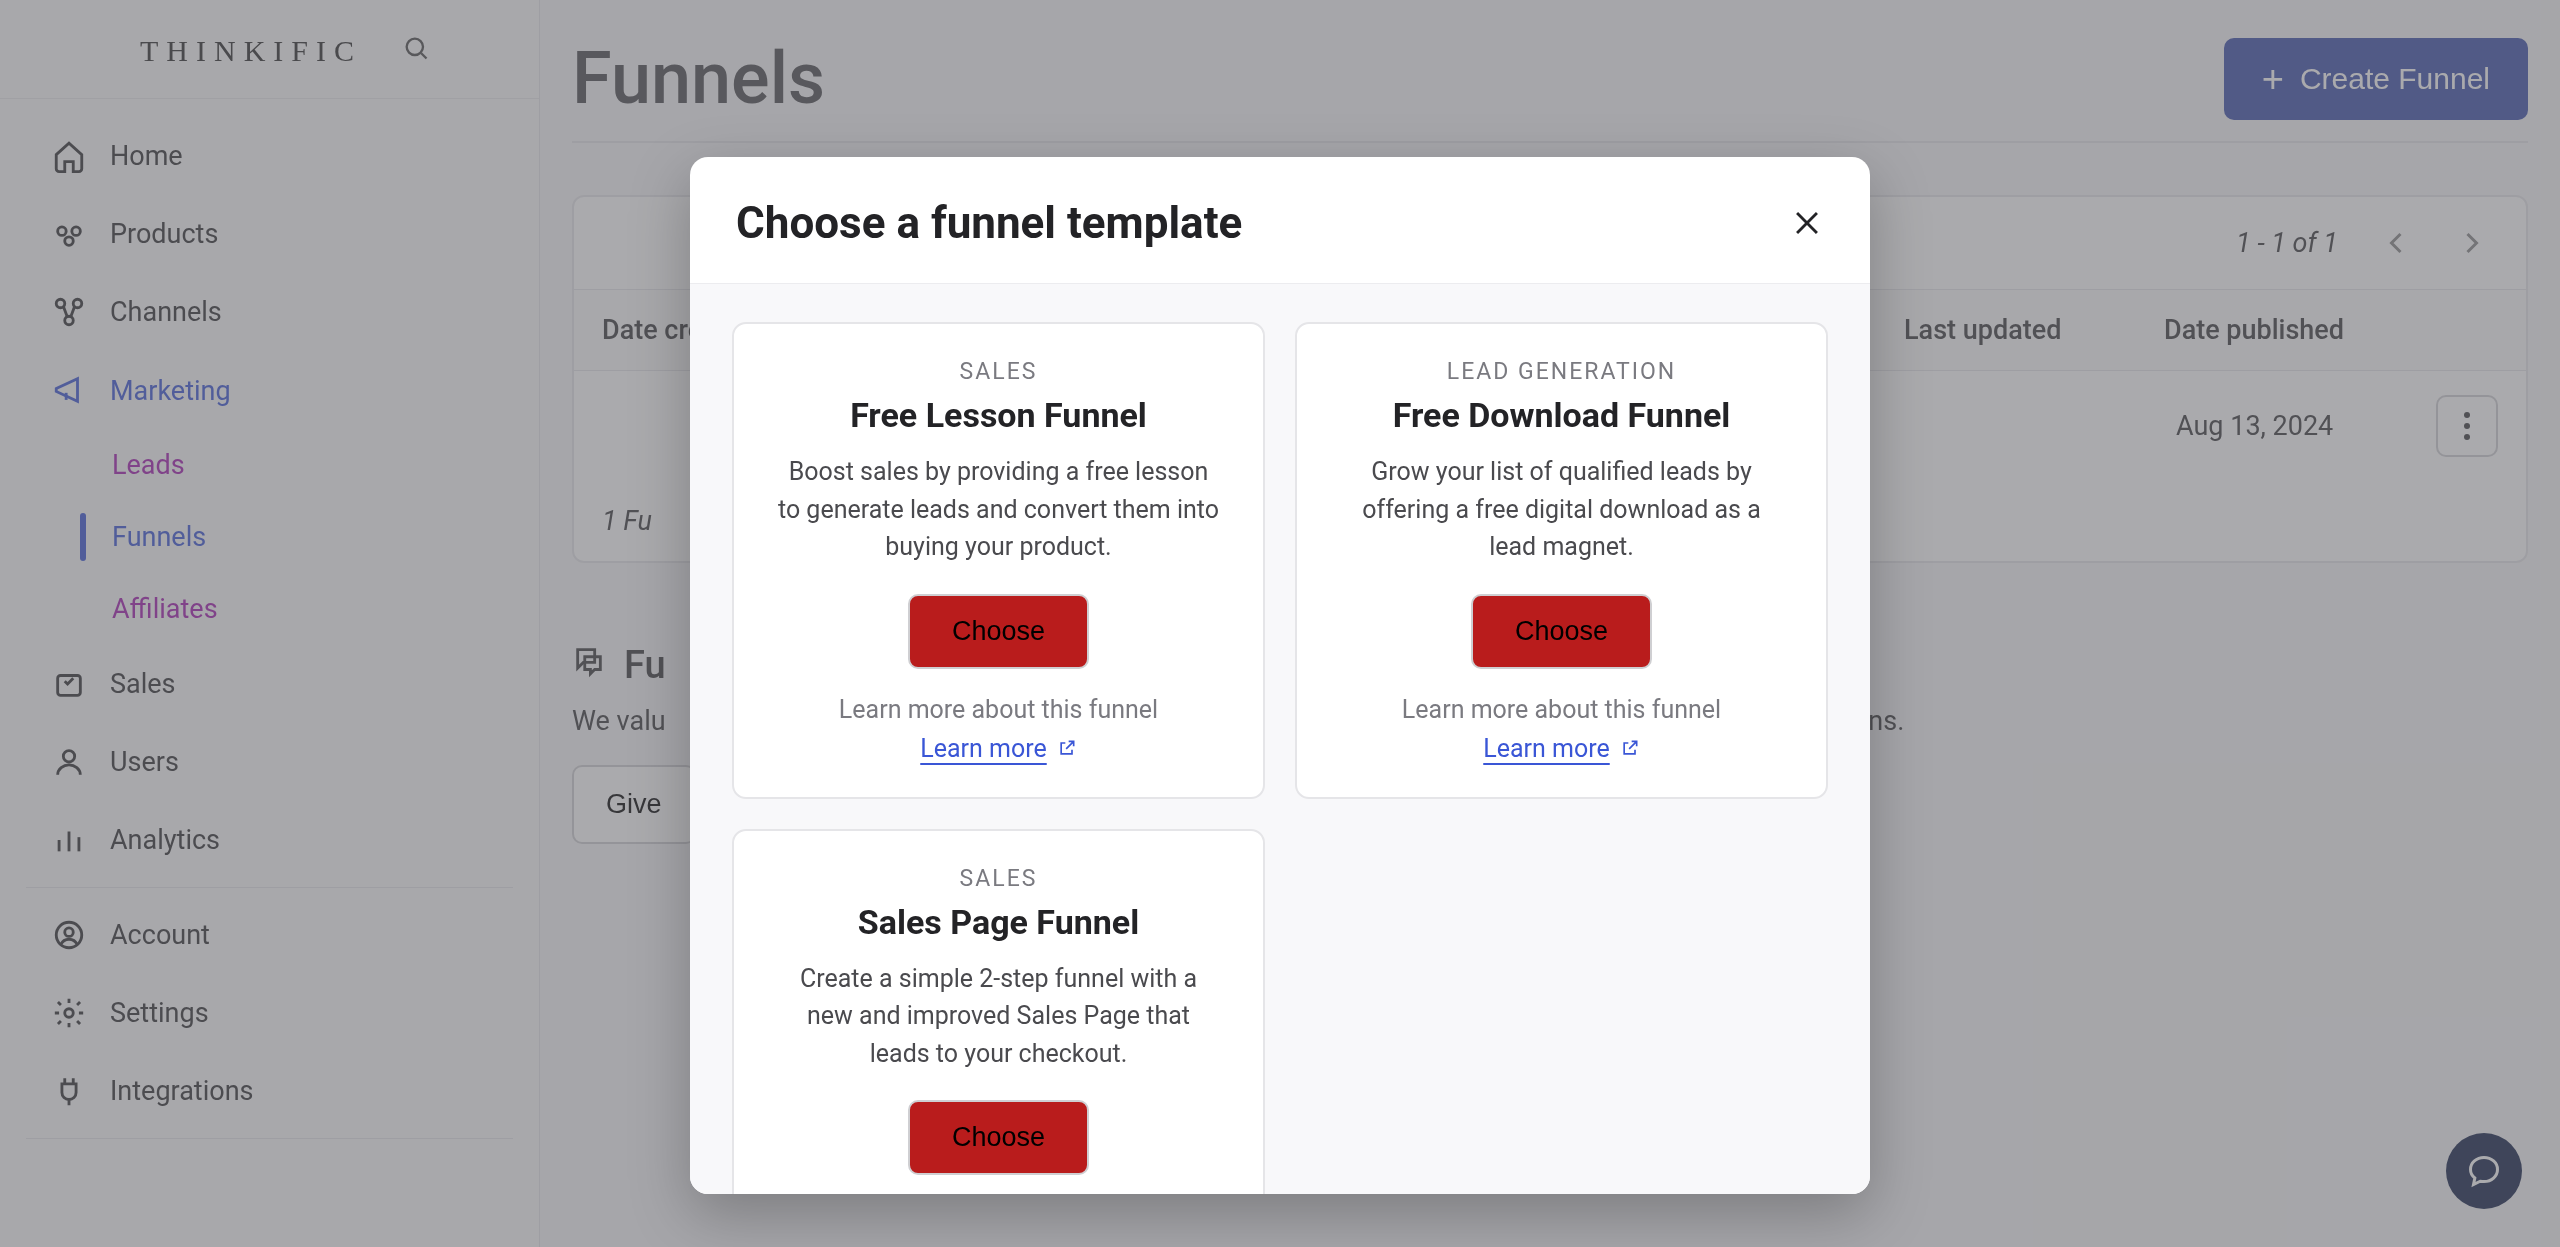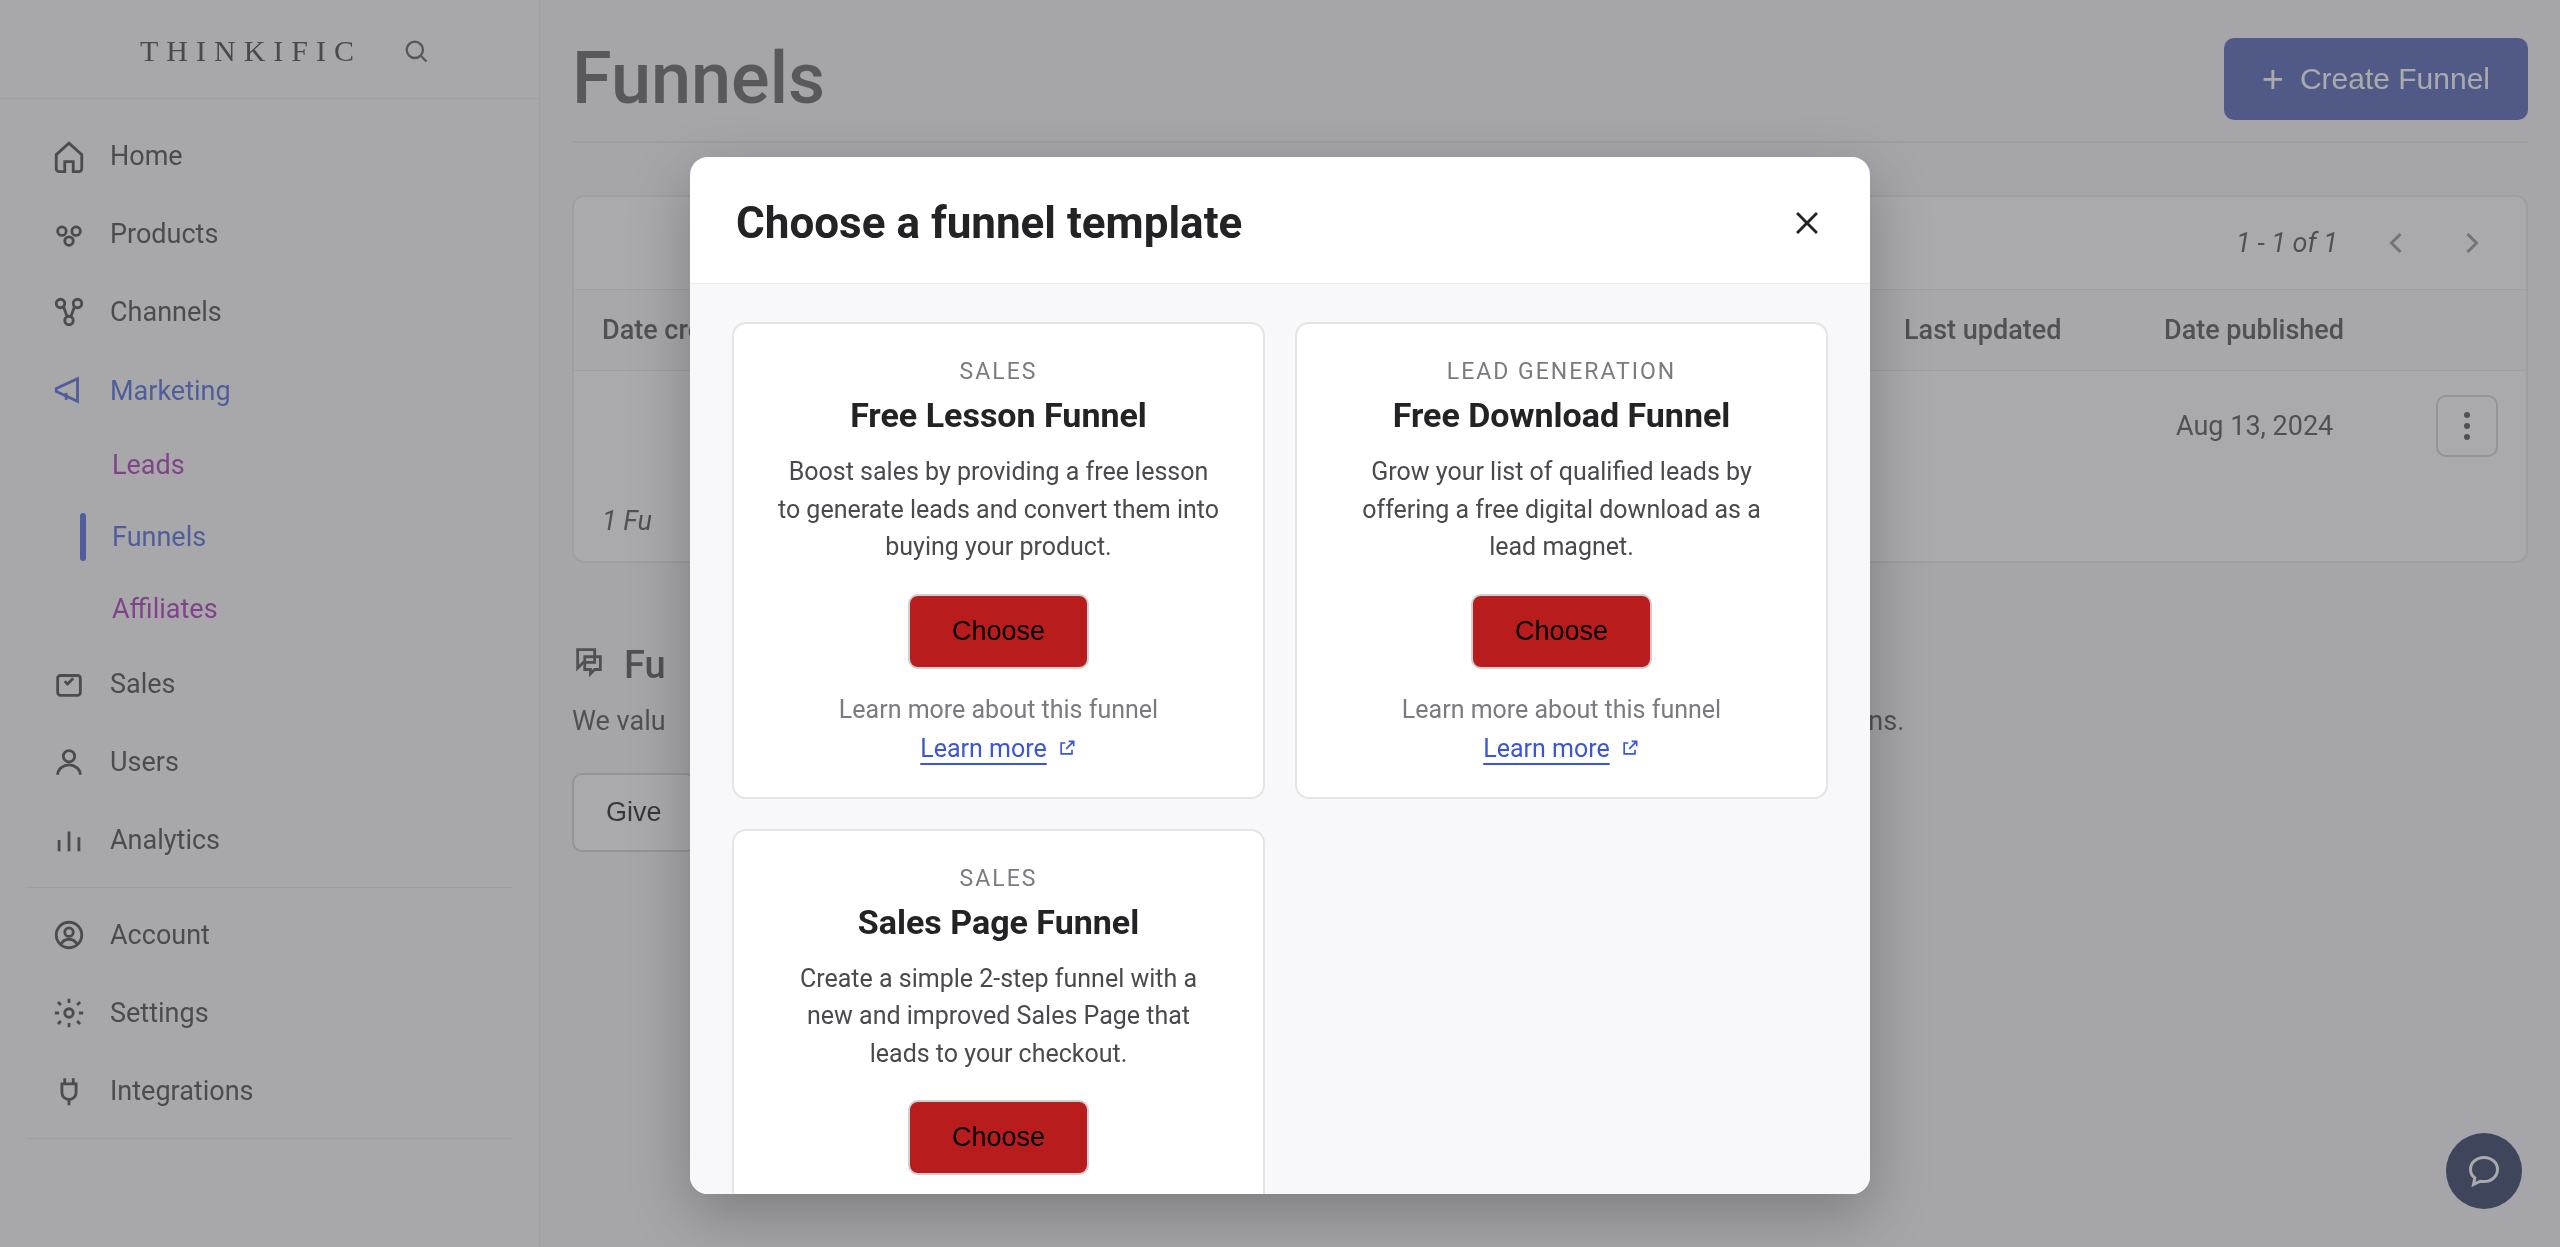--- a/index.html
+++ b/index.html
@@ -3,21 +3,21 @@
 <meta charset="utf-8">
 <style>
 * { margin: 0; padding: 0; box-sizing: border-box; }
 body { font-family: -apple-system, BlinkMacSystemFont, "Segoe UI", Roboto, sans-serif; background: #f7f7f8; color: #1a1a1a; overflow: hidden; width: 2560px; height: 1247px; position: relative; }
 
 
 .backdrop { position: absolute; inset: 0; background: rgba(100,100,105,0.55); z-index: 50; }
 
 
 .sidebar { position: absolute; left: 0; top: 0; width: 540px; height: 100%; background: #fafafa; border-right: 1px solid #e5e5e8; padding-top: 0; }
-.logo-row { display: flex; align-items: center; padding: 34px 40px 30px 140px; border-bottom: 1px solid #e8e8ea; gap: 40px; }
+.logo-row { display: flex; align-items: flex-start; padding: 34px 40px 30px 140px; border-bottom: 1px solid #e8e8ea; gap: 40px; }
 .logo-text { font-family: Georgia, serif; letter-spacing: 8px; font-size: 30px; font-weight: 500; color: #2a2a2a; }
 .search-icon { width: 28px; height: 28px; color: #4a4a4a; }
 
 .nav { padding: 18px 26px; }
 .nav-item { display: flex; align-items: center; gap: 24px; padding: 22px 26px; border-radius: 8px; font-size: 27px; color: #2f2f32; cursor: pointer; }
 .nav-item.active { color: #3a56d6; align-items: flex-end; }
 .nav-item .icon-box { width: 34px; height: 34px; display: flex; align-items: center; justify-content: center; }
 .nav-sub { padding-left: 38px; border-left: 0; }
 .nav-sub-item { padding: 20px 26px 20px 48px; font-size: 27px; color: #a21caf; cursor: pointer; position: relative; }
 .nav-sub-item.sel::before { content: ""; position: absolute; left: 16px; top: 12px; bottom: 12px; width: 6px; background: #3a56d6; border-radius: 3px; }
@@ -44,21 +44,21 @@
 .col-actions { flex: 0 0 110px; }
 .table-row { display: flex; align-items: center; }
 .more-btn { width: 62px; height: 62px; border: 2px solid #cfcfd2; border-radius: 10px; display: flex; align-items: center; justify-content: center; cursor: pointer; }
 .dots { display: flex; flex-direction: column; gap: 5px; }
 .dots span { width: 6px; height: 6px; background: #3a3a3d; border-radius: 50%; }
 .table-foot { padding: 24px 28px; font-style: italic; font-size: 27px; color: #3a3a3d; }
 
 .feedback-section { margin-top: 80px; }
 .feedback-head { display: flex; align-items: center; gap: 18px; font-size: 38px; font-weight: 500; color: #3a3a3d; margin-bottom: 18px; }
 .feedback-text { font-size: 27px; color: #3a3a3d; margin-bottom: 28px; }
-.feedback-btn { border: 2px solid #cfcfd2; border-radius: 10px; padding: 22px 32px; font-size: 27px; background: #fff; cursor: pointer; margin-top: 8px; }
+.feedback-btn { border: 2px solid #cfcfd2; border-radius: 10px; padding: 22px 32px; font-size: 27px; background: #fff; cursor: pointer; }
 
 
 .chat-bubble { position: absolute; right: 38px; bottom: 38px; width: 76px; height: 76px; border-radius: 50%; background: #122048; display: flex; align-items: center; justify-content: center; z-index: 40; }
 .chat-bubble svg { width: 36px; height: 36px; color: #fff; }
 
 
 .modal { position: absolute; left: 50%; top: 125px; transform: translateX(-50%); width: 1180px; background: #fff; border-radius: 18px; box-shadow: 0 20px 60px rgba(0,0,0,0.25); z-index: 100; overflow: hidden; margin-top: 32px; }
 .modal-head { display: flex; justify-content: space-between; align-items: center; padding: 40px 46px 34px; border-bottom: 1px solid #ececef; }
 .modal-title { font-size: 44px; font-weight: 700; color: #232326; }
 .close-x { width: 34px; height: 34px; cursor: pointer; color: #232326; }

